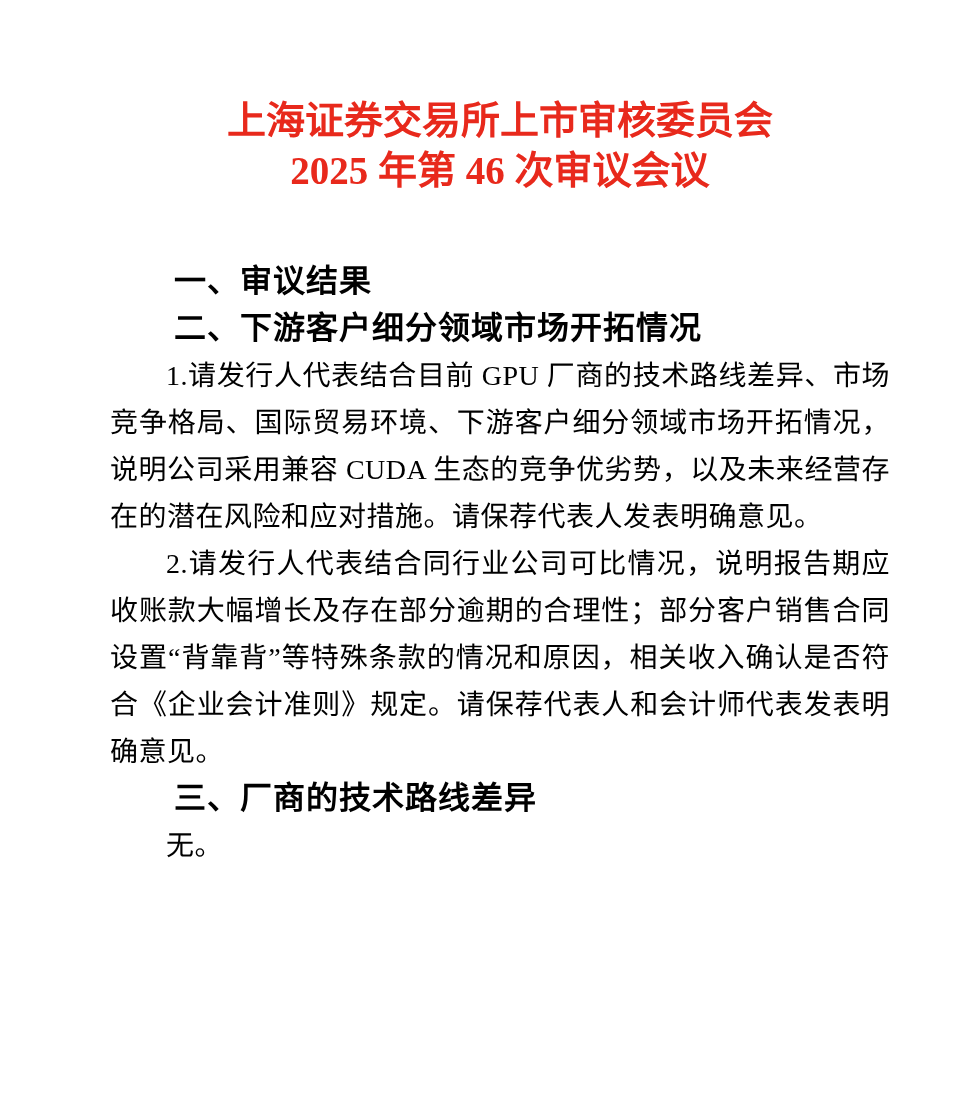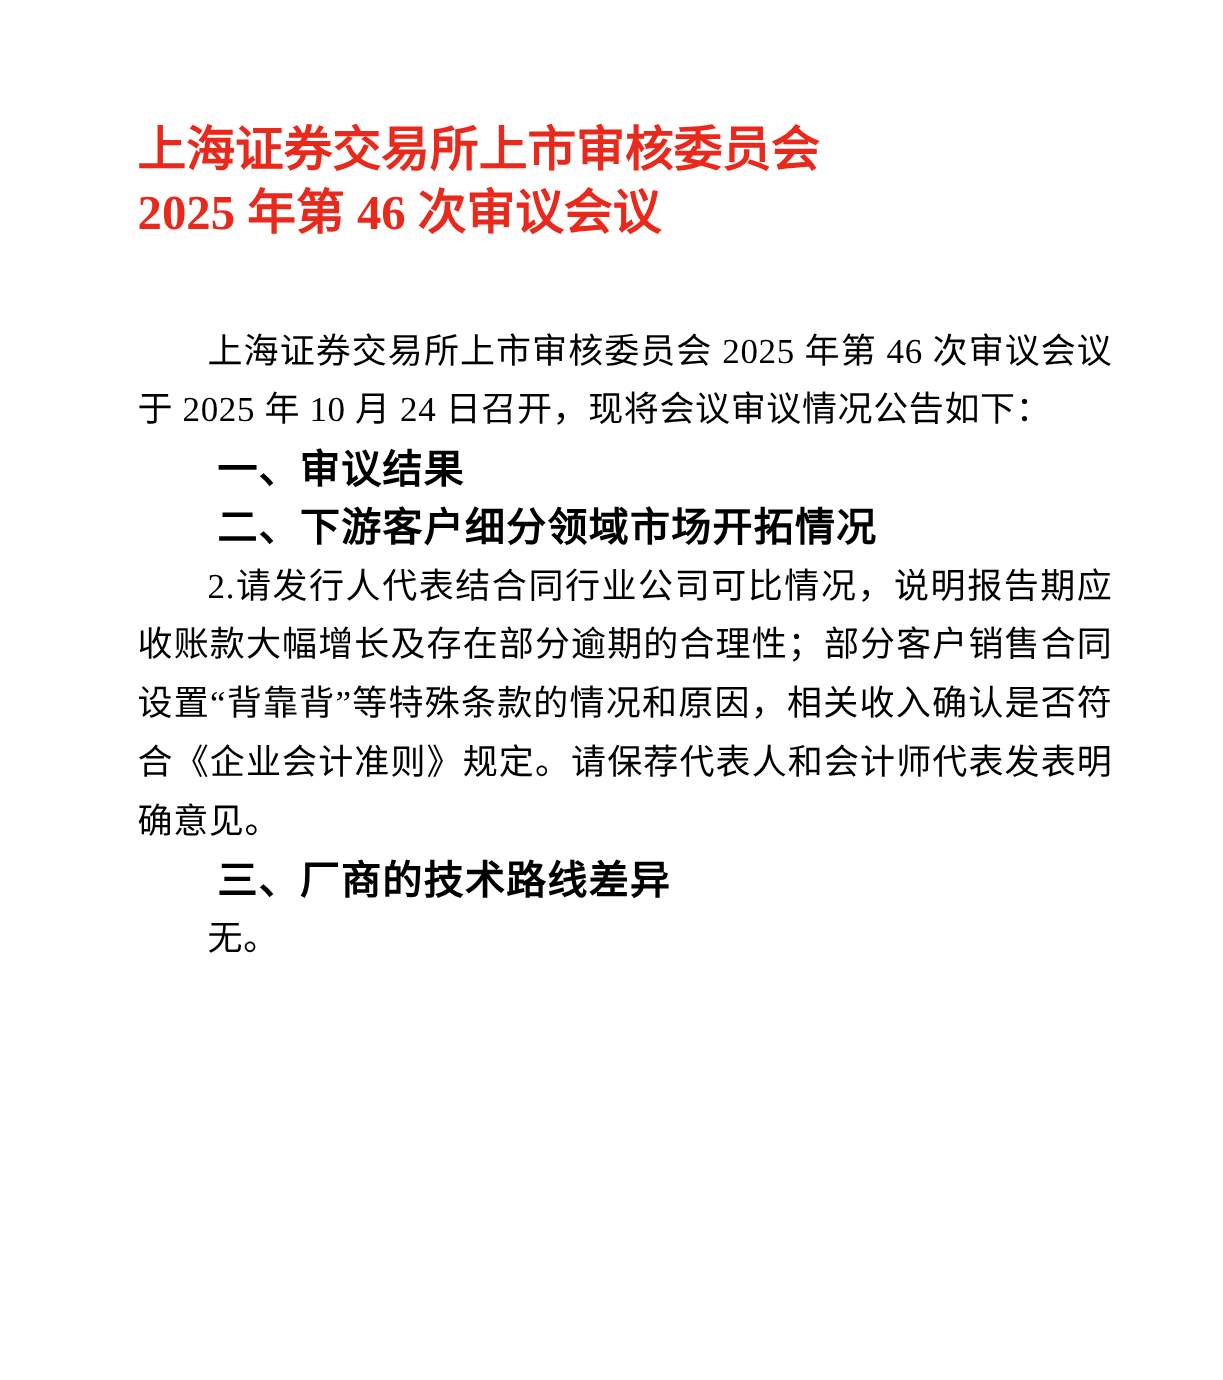--- a/index.html
+++ b/index.html
@@ -17,20 +17,21 @@
   }
   .doc {
     box-sizing: border-box;
     width: 978px;
     height: 1104px;
     background: #ffffff;
   }
   
   .doc-title {
     margin: 96px 88px 0 110px;
+    text-align: center;
     font-family: "Liberation Serif", "DejaVu Serif", serif;
     font-weight: bold;
     font-size: 39px;
     line-height: 50px;
     color: #e8291c;
   }
   .title-line {
     display: block;
     white-space: nowrap;
   }
@@ -67,27 +68,27 @@
 
 <div class="doc">
 
   <h1 class="doc-title" style="color: rgb(232, 41, 28);">
     <span class="title-line">上海证券交易所上市审核委员会</span>
     <span class="title-line">2025 年第 46 次审议会议</span>
   </h1>
 
   <div class="doc-body">
 
-    <p class="para-songti">上海证券交易所上市审核委员会 2025 年第 46 次审议会议于 2025 年 10 月 24 日召开，现将会议审议情况公告如下：</p>
 
     <h2 class="section-heading">一、审议结果</h2>
 
 
     <h2 class="section-heading">二、下游客户细分领域市场开拓情况</h2>
 
+    <p class="para-kaiti">1.请发行人代表结合目前 GPU 厂商的技术路线差异、市场竞争格局、国际贸易环境、下游客户细分领域市场开拓情况，说明公司采用兼容 CUDA 生态的竞争优劣势，以及未来经营存在的潜在风险和应对措施。请保荐代表人发表明确意见。</p>
 
     <p class="para-kaiti">2.请发行人代表结合同行业公司可比情况，说明报告期应收账款大幅增长及存在部分逾期的合理性；部分客户销售合同设置“背靠背”等特殊条款的情况和原因，相关收入确认是否符合《企业会计准则》规定。请保荐代表人和会计师代表发表明确意见。</p>
 
     <h2 class="section-heading">三、厂商的技术路线差异</h2>
 
     <p class="para-kaiti">无。</p>
 
   </div>
 </div>
 

